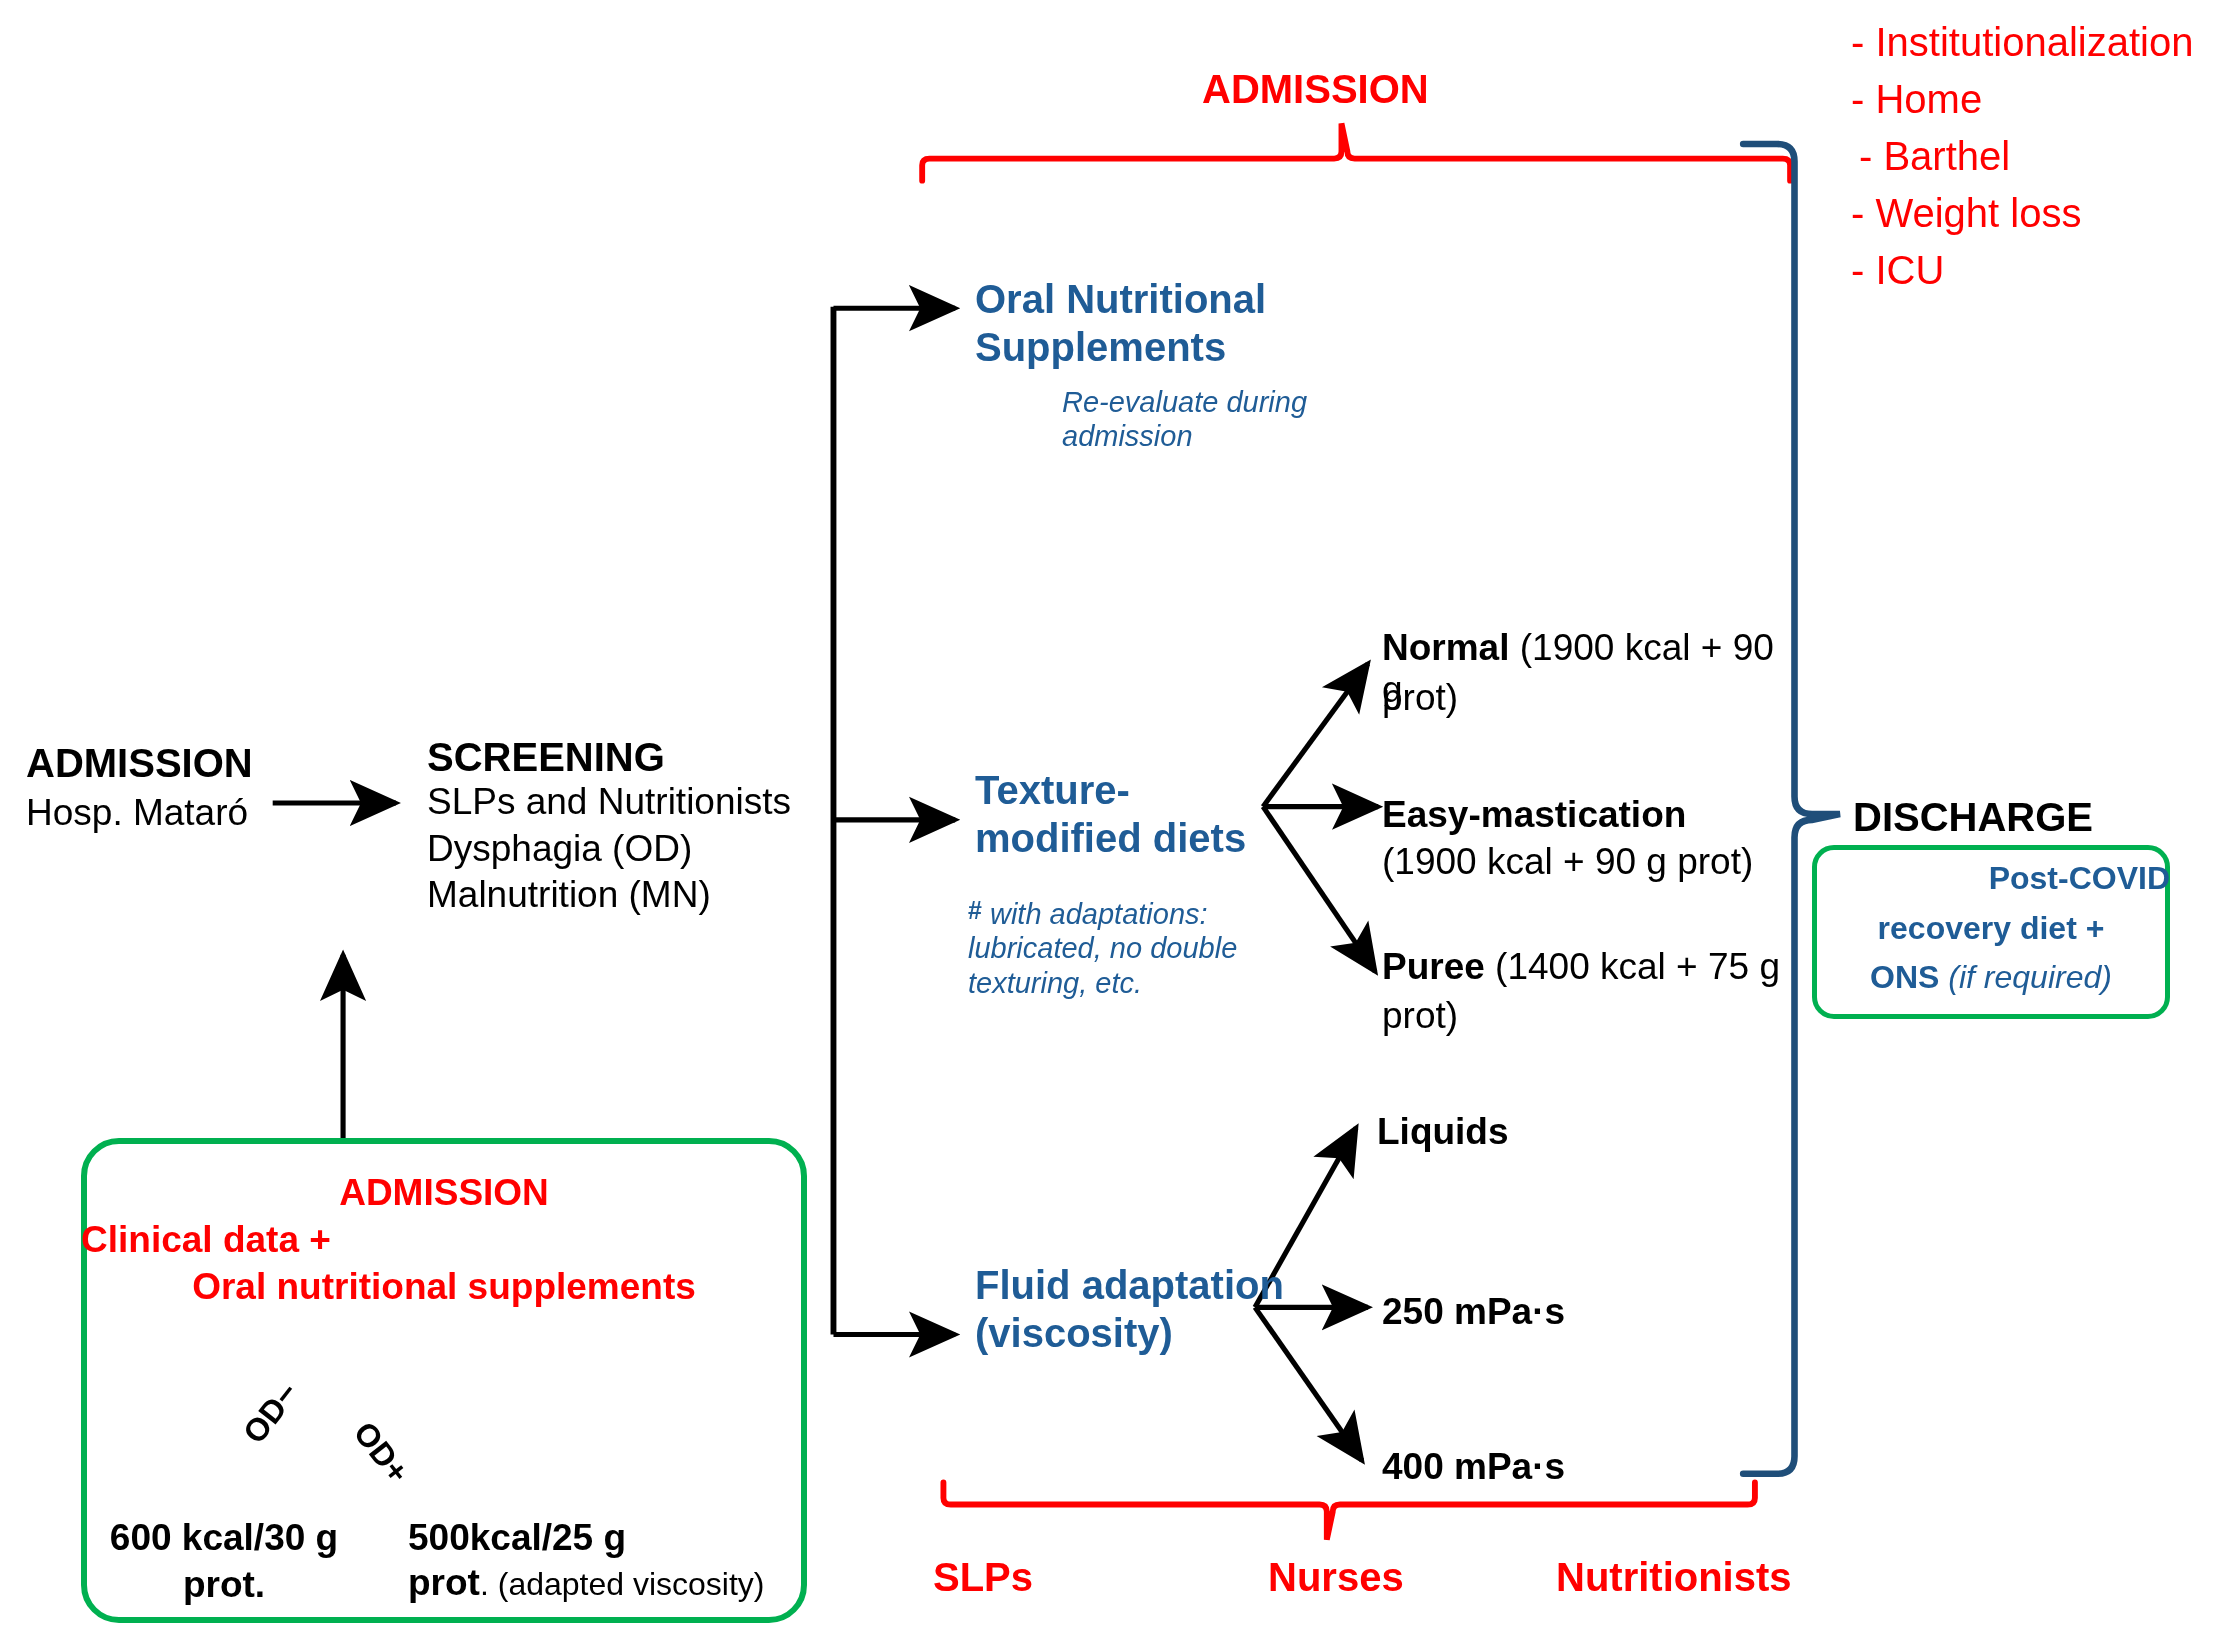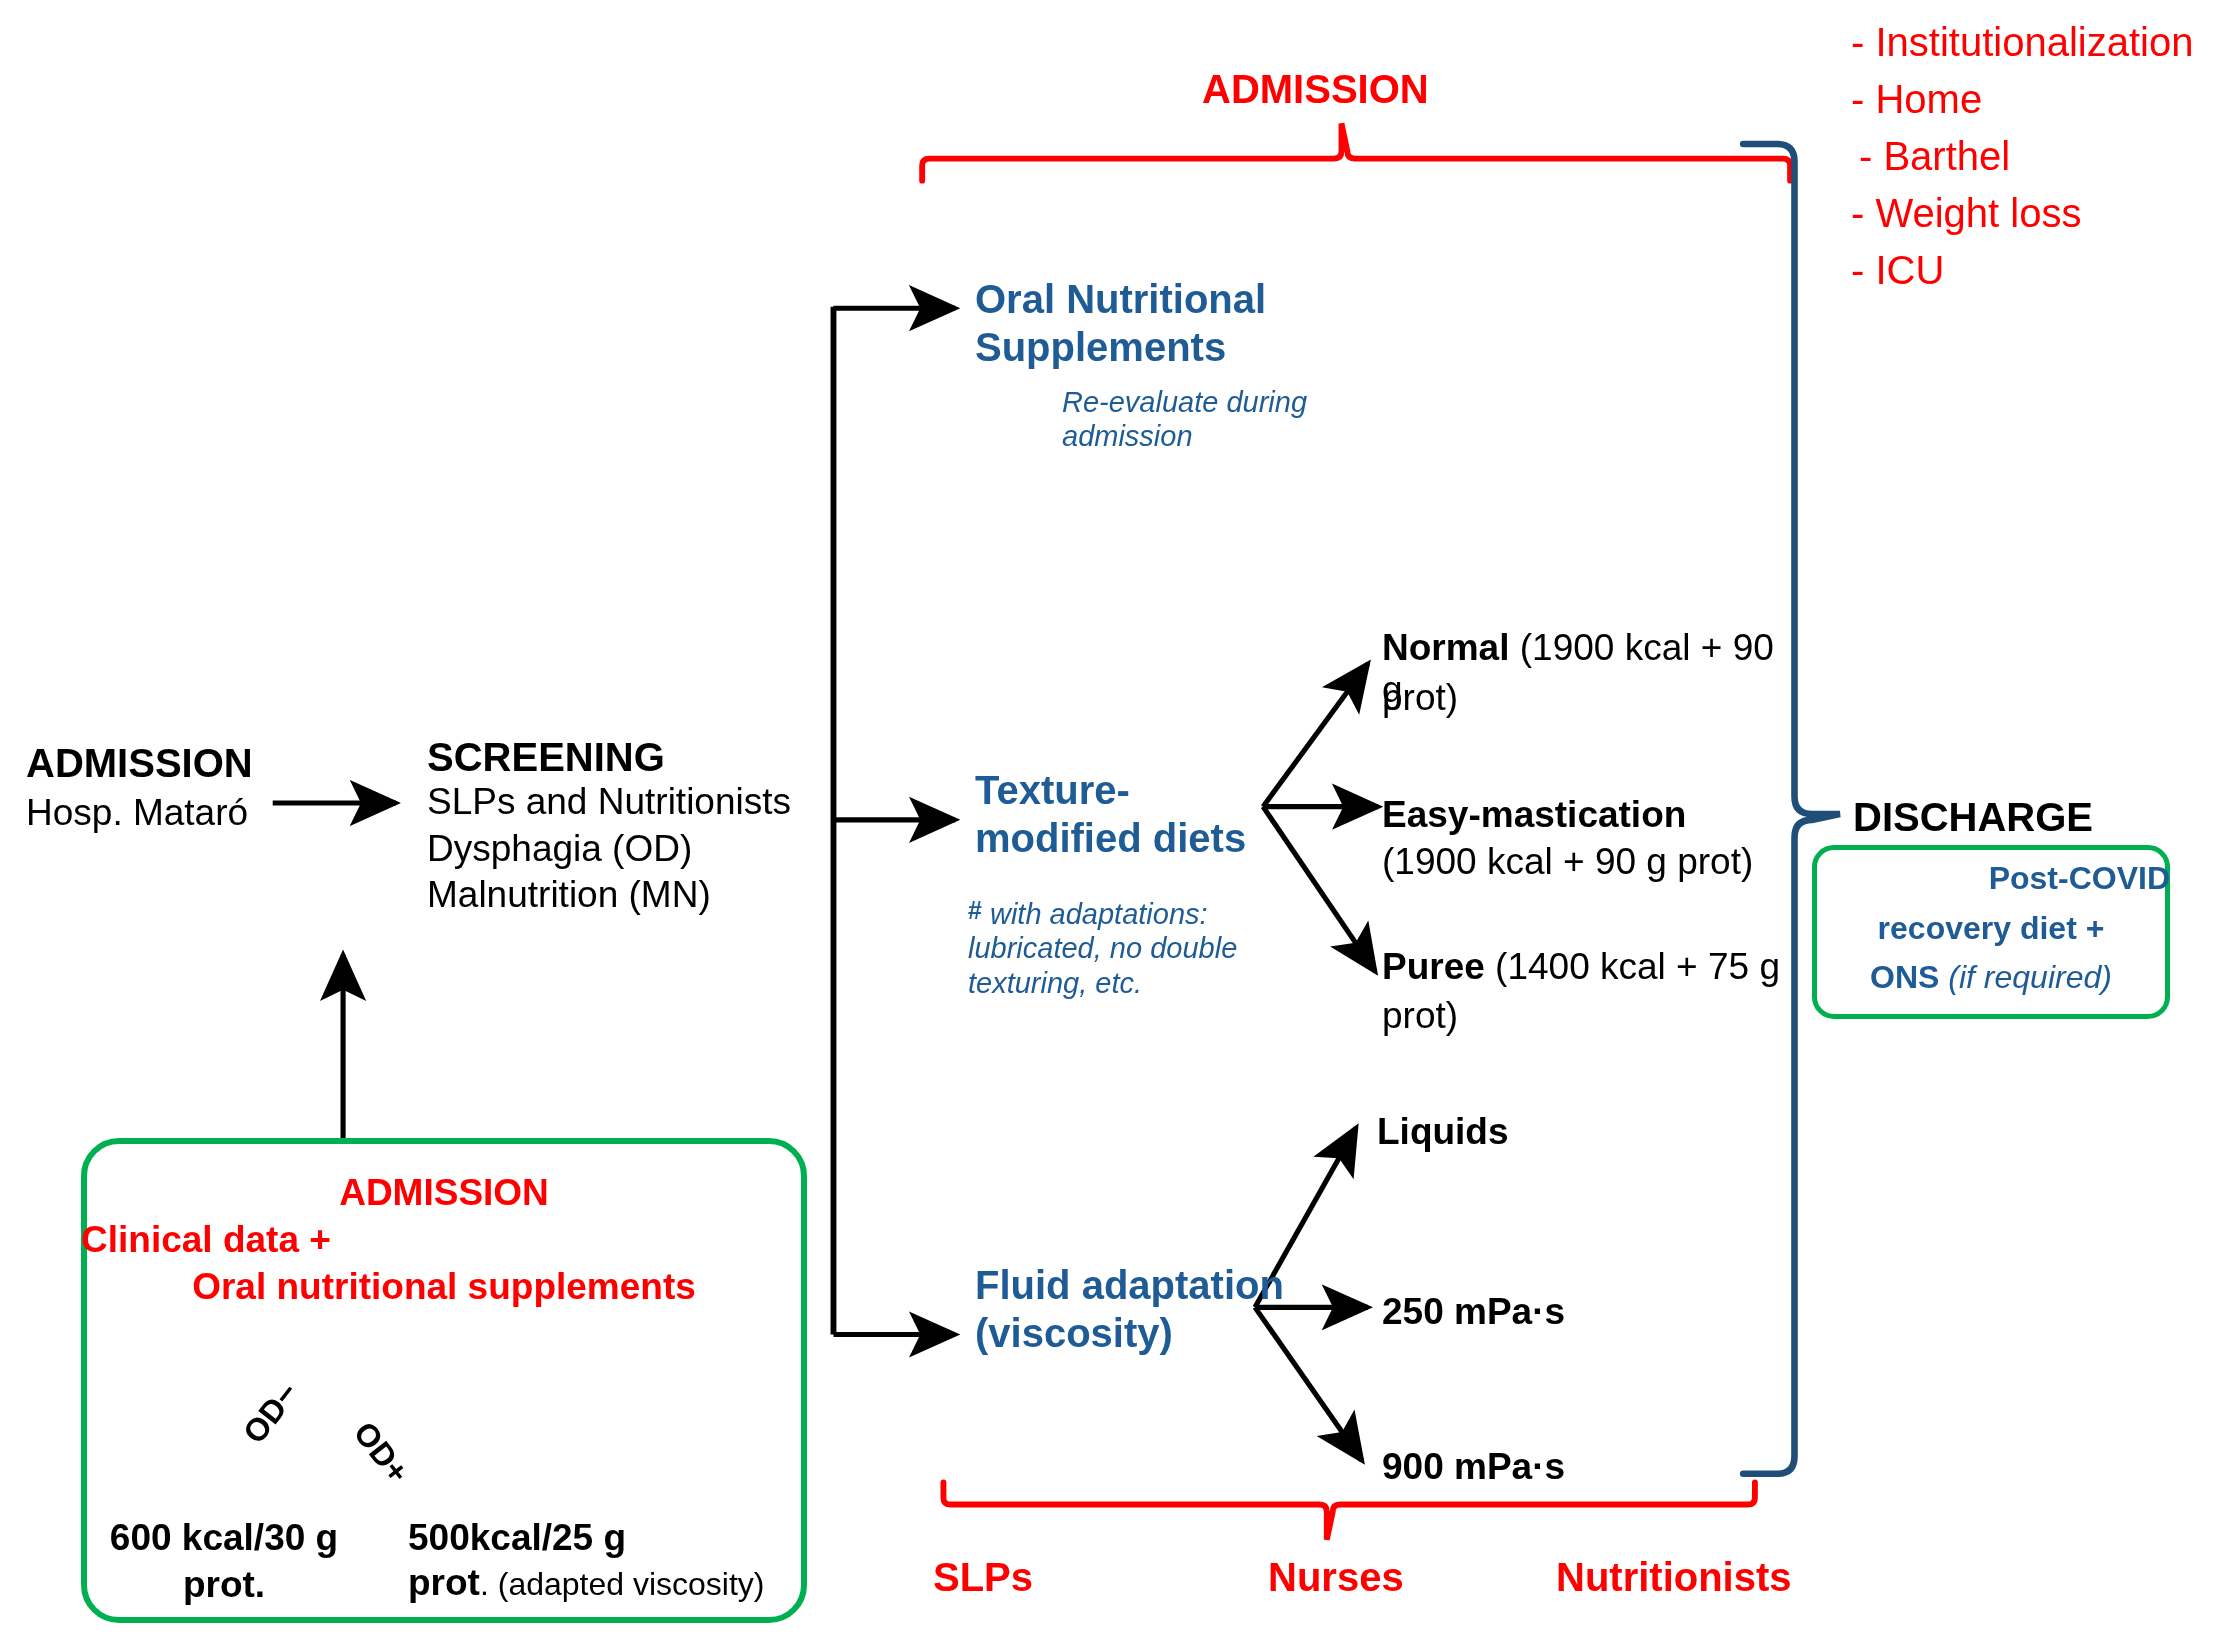--- a/index.html
+++ b/index.html
@@ -131,21 +131,21 @@
   <div class="t bold f-md n" style="left:1382px;top:792px;">Easy-mastication</div>
   <div class="t f-md n" style="left:1382px;top:839px;">(1900 kcal + 90 g prot)</div>
 
   <div class="n" style="left:1382px;top:946px;width:411px;">
     <span class="bold f-md">Puree</span><span class="f-md"> (1400 kcal + 75 g</span>
   </div>
   <div class="t f-md n" style="left:1382px;top:993px;">prot)</div>
 
   <div class="t bold f-md n" style="left:1377px;top:1109px;">Liquids</div>
   <div class="t bold f-md n" style="left:1382px;top:1289px;">250 mPa·s</div>
-  <div class="t bold f-md n" style="left:1382px;top:1444px;">900 mPa·s</div>
+  <div class="t bold f-md n" style="left:1382px;top:1444px;">400 mPa·s</div>
 
   <div class="t f-lg red n" style="left:1851px;top:17.6px;">- Institutionalization</div>
   <div class="t f-lg red n" style="left:1851px;top:75px;">- Home</div>
   <div class="t f-lg red n" style="left:1844px;top:132px;margin-left:15px;">- Barthel</div>
   <div class="t f-lg red n" style="left:1851px;top:189px;">- Weight loss</div>
   <div class="t f-lg red n" style="left:1851px;top:246px;">- ICU</div>
 
   <div class="t bold f-lg n" style="left:1853px;top:793px;">DISCHARGE</div>
 
   <div class="greenbox-sm" style="left:1812px;top:845px;width:358px;height:174px;"></div>

